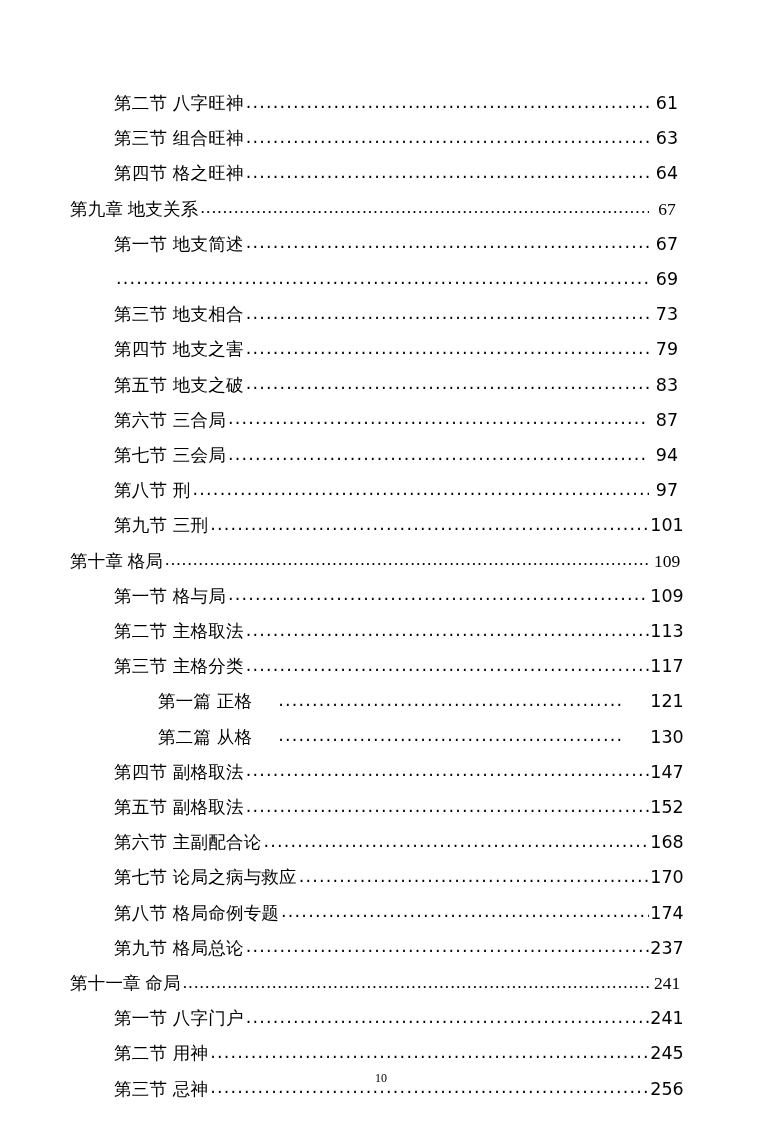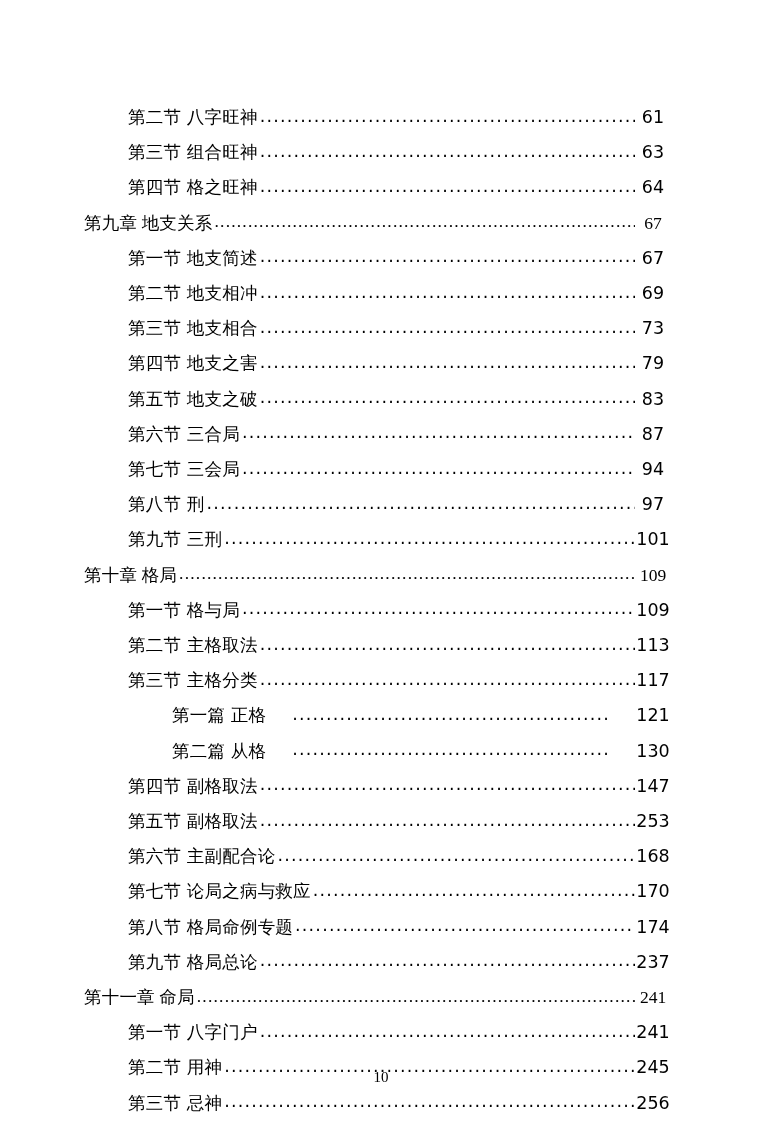--- a/index.html
+++ b/index.html
@@ -16,21 +16,21 @@
   }
   .page {
     position: relative;
     width: 762px;
     height: 1142px;
     box-sizing: border-box;
     padding: 86px 78px 0 70px;
   }
   .toc {
     list-style: none;
-    margin: 14px;
+    margin: 0;
     padding: 0;
   }
   .toc-entry {
     display: flex;
     align-items: baseline;
     font-size: 17.5px;
     line-height: 35.2px;
     white-space: nowrap;
   }
   .toc-entry .label {
@@ -67,21 +67,21 @@
   .lvl-3 { padding-left: 88px; gap: 24px; }
 
   .lvl-1 .label { font-weight: 400; }
 
   .footer {
     position: absolute;
     left: 0;
     right: 0;
     bottom: 56px;
     text-align: center;
-    font-size: 15px;
+    font-size: 12px;
     font-family: "Liberation Serif", serif;
   }
 </style>
 </head>
 <body>
 
 <div class="page">
   <ul class="toc" id="toc-list">
       <li class="toc-entry lvl-2">
         <span class="label">第二节  八字旺神</span>
@@ -102,21 +102,20 @@
         <span class="label">第九章  地支关系</span>
         <span class="dots"></span>
         <span class="page-num">67</span>
       </li>
       <li class="toc-entry lvl-2">
         <span class="label">第一节  地支简述</span>
         <span class="dots"></span>
         <span class="page-num">67</span>
       </li>
       <li class="toc-entry lvl-2">
-        <span class="label">第二节  地支相冲</span>
         <span class="dots"></span>
         <span class="page-num">69</span>
       </li>
       <li class="toc-entry lvl-2">
         <span class="label">第三节  地支相合</span>
         <span class="dots"></span>
         <span class="page-num">73</span>
       </li>
       <li class="toc-entry lvl-2">
         <span class="label">第四节  地支之害</span>
@@ -179,21 +178,21 @@
         <span class="page-num">130</span>
       </li>
       <li class="toc-entry lvl-2">
         <span class="label">第四节  副格取法</span>
         <span class="dots"></span>
         <span class="page-num">147</span>
       </li>
       <li class="toc-entry lvl-2">
         <span class="label">第五节  副格取法</span>
         <span class="dots"></span>
-        <span class="page-num">253</span>
+        <span class="page-num">152</span>
       </li>
       <li class="toc-entry lvl-2">
         <span class="label">第六节  主副配合论</span>
         <span class="dots"></span>
         <span class="page-num">168</span>
       </li>
       <li class="toc-entry lvl-2">
         <span class="label">第七节  论局之病与救应</span>
         <span class="dots"></span>
         <span class="page-num">170</span>

